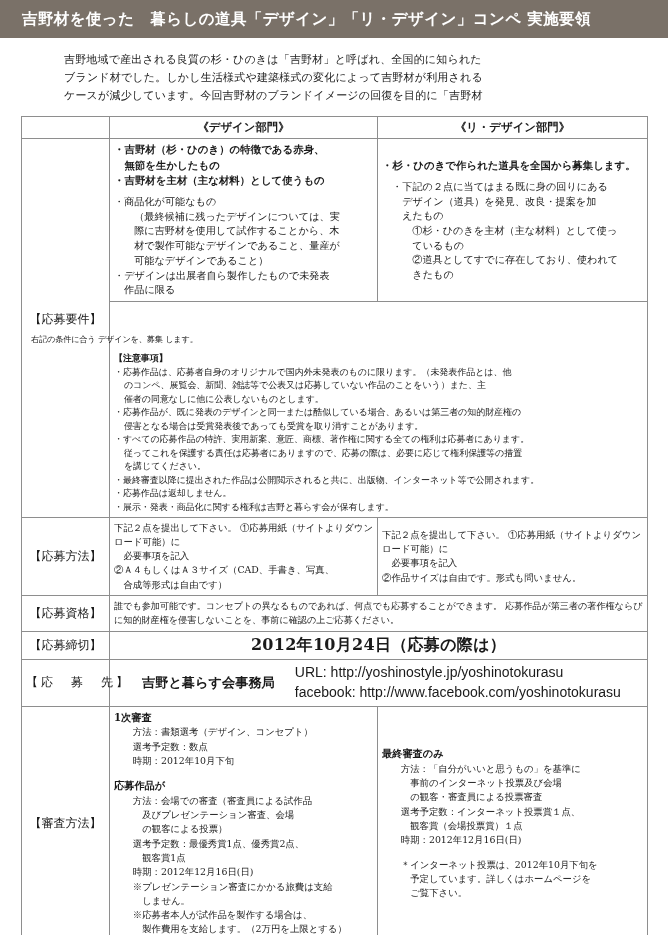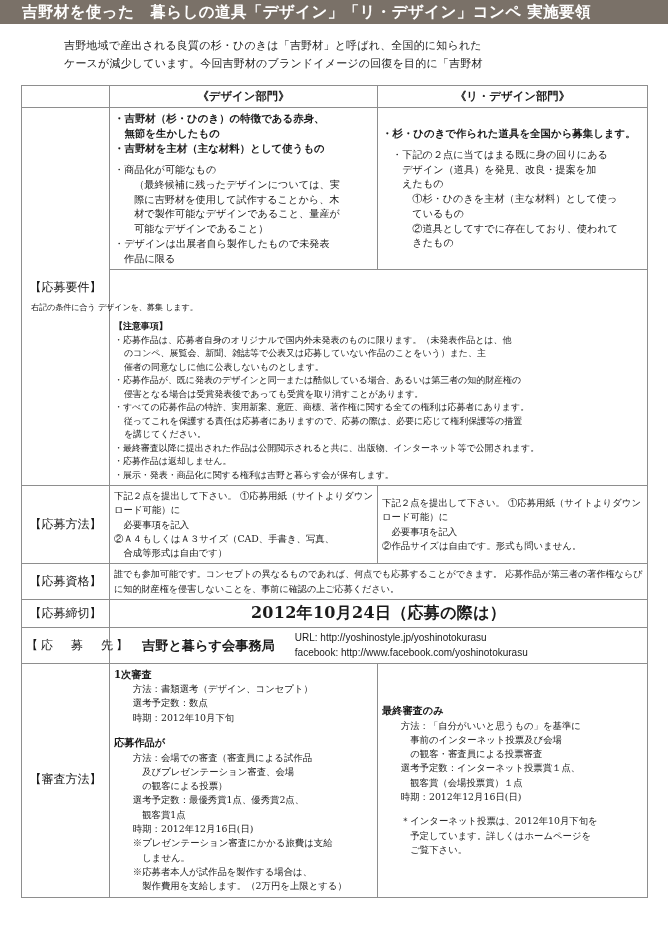--- a/index.html
+++ b/index.html
@@ -15,21 +15,21 @@
     position: relative;
     width: 668px;
     height: 935px;
     overflow: hidden;
     background: #fff;
   }
 
   
   .banner {
     width: 668px;
-    height: 24px;
+    height: 38px;
     background: #7a7168;
     display: flex;
     align-items: center;
     padding-left: 22px;
   }
   .banner-title {
     color: #ffffff;
     font-size: 15.5px;
     font-weight: bold;
     letter-spacing: 0.4px;
@@ -135,41 +135,42 @@
   .dest-flex { display: flex; align-items: center; }
   .dest-org {
     font-size: 13.2px;
     font-weight: bold;
     white-space: nowrap;
     padding-left: 28px;
     padding-right: 20px;
   }
   .dest-urls {
     font-family: "Liberation Sans", sans-serif;
-    font-size: 10px;
+    font-size: 14px;
     line-height: 1.42;
     white-space: nowrap;
   }
 
   
   .judge { font-size: 9.4px; line-height: 1.52; padding: 6px 6px 8px 10px; vertical-align: top; height: 212px; }
   .judge .hd { font-weight: bold; font-size: 10.2px; display: block; }
   .judge .spacer { display: block; height: 10px; }
 </style>
 </head>
 <body>
 
 <div id="page">
 
   <div class="banner" style="background: rgb(122, 113, 104);">
     <div class="banner-title" style="color: rgb(255, 255, 255);">吉野材を使った　暮らしの道具「デザイン」「リ・デザイン」コンペ 実施要領</div>
   </div>
 
   <div class="intro">
     <p>吉野地域で産出される良質の杉・ひのきは「吉野材」と呼ばれ、全国的に知られた</p>
+    <p>ブランド材でした。しかし生活様式や建築様式の変化によって吉野材が利用される</p>
     <p>ケースが減少しています。今回吉野材のブランドイメージの回復を目的に「吉野材</p>
   </div>
 
   <div class="tbl-wrap">
   <table class="main">
     <colgroup>
       <col class="col-label">
           <col class="col-a">
           <col class="col-b">
     </colgroup>

